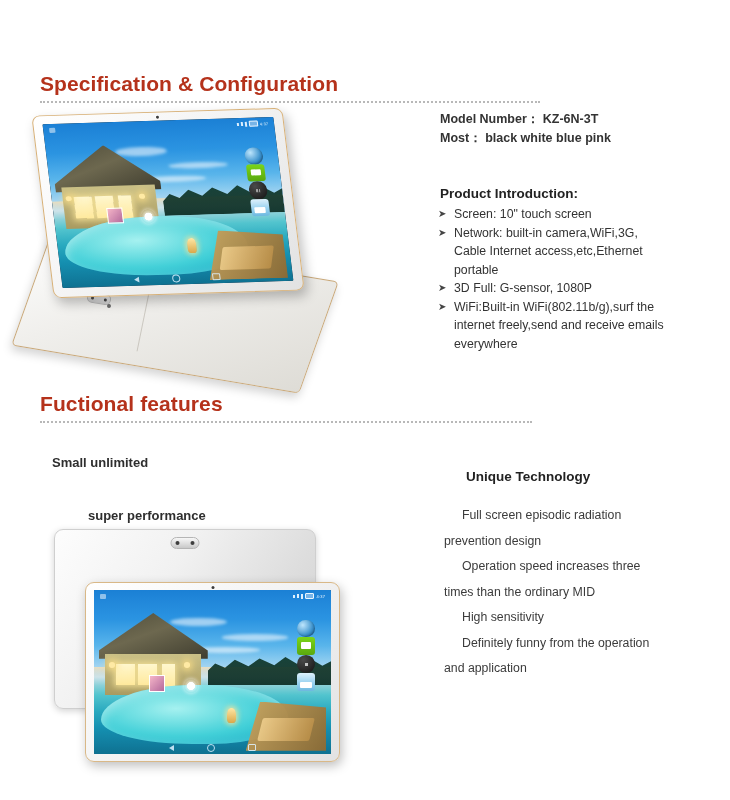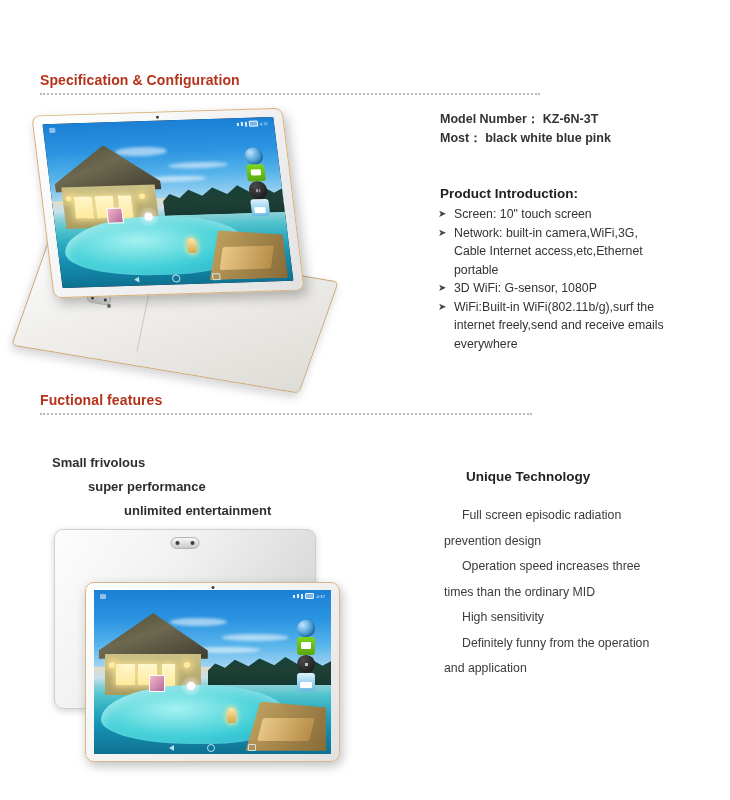--- a/index.html
+++ b/index.html
@@ -17,21 +17,21 @@
   }
 
   .page { position: relative; width: 730px; height: 800px; }
 
   
   .section-head {
     position: absolute;
     left: 40px;
   }
   .section-title {
-    font-size: 14px;
+    font-size: 21px;
     font-weight: bold;
     color: #b5321b;
     letter-spacing: 0.1px;
     white-space: nowrap;
   }
   .dotted-rule {
     margin-top: 5px;
     height: 2px;
     border-top: 2px dotted #b8b8b8;
   }
@@ -88,21 +88,21 @@
 
   .stair {
     position: absolute;
     left: 52px;
     top: 451px;
     font-size: 13px;
     font-weight: bold;
     color: #2e2e2e;
     line-height: 24px;
   }
-  .stair .l2 { padding-left: 36px; }
+  .stair .l2 { padding-left: 36px; margin-top: 29px; }
   .stair .l3 { padding-left: 72px; }
 
   .uniq-title {
     position: absolute;
     left: 466px;
     top: 469px;
     font-size: 13.5px;
     font-weight: bold;
     color: #222;
   }
@@ -576,35 +576,35 @@
     <div class="li">
       <span class="bullet">➤</span>
       <span>Screen: 10" touch screen</span>
     </div>
     <div class="li">
       <span class="bullet">➤</span>
       <span>Network: built-in camera,WiFi,3G, Cable Internet access,etc,Ethernet portable</span>
     </div>
     <div class="li">
       <span class="bullet">➤</span>
-      <span>3D WiFi: G-sensor, 1080P</span>
+      <span>3D Full: G-sensor, 1080P</span>
     </div>
     <div class="li">
       <span class="bullet">➤</span>
       <span>WiFi:Built-in WiFi(802.11b/g),surf the internet freely,send and receive emails everywhere</span>
     </div>
   </div>
 
   <div class="section-head" id="feat-head">
     <div class="section-title">Fuctional features</div>
     <div class="dotted-rule"></div>
   </div>
 
   <div class="stair">
-    <div class="l1">Small frivolous</div>
+    <div class="l1">Small unlimited</div>
     <div class="l2">super performance</div>
     <div class="l3">unlimited entertainment</div>
   </div>
 
   <div class="uniq-title">Unique Technology</div>
 
   <div class="uniq-body">
     <p>Full screen episodic radiation prevention design</p>
     <p>Operation speed increases three times than the ordinary MID</p>
     <p>High sensitivity</p>

